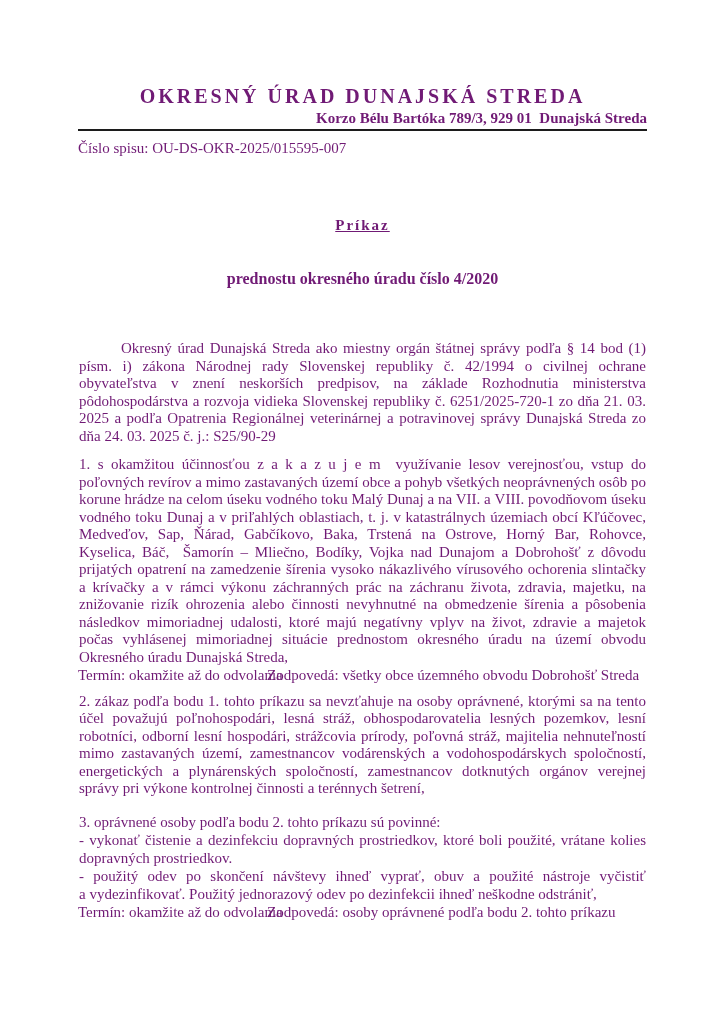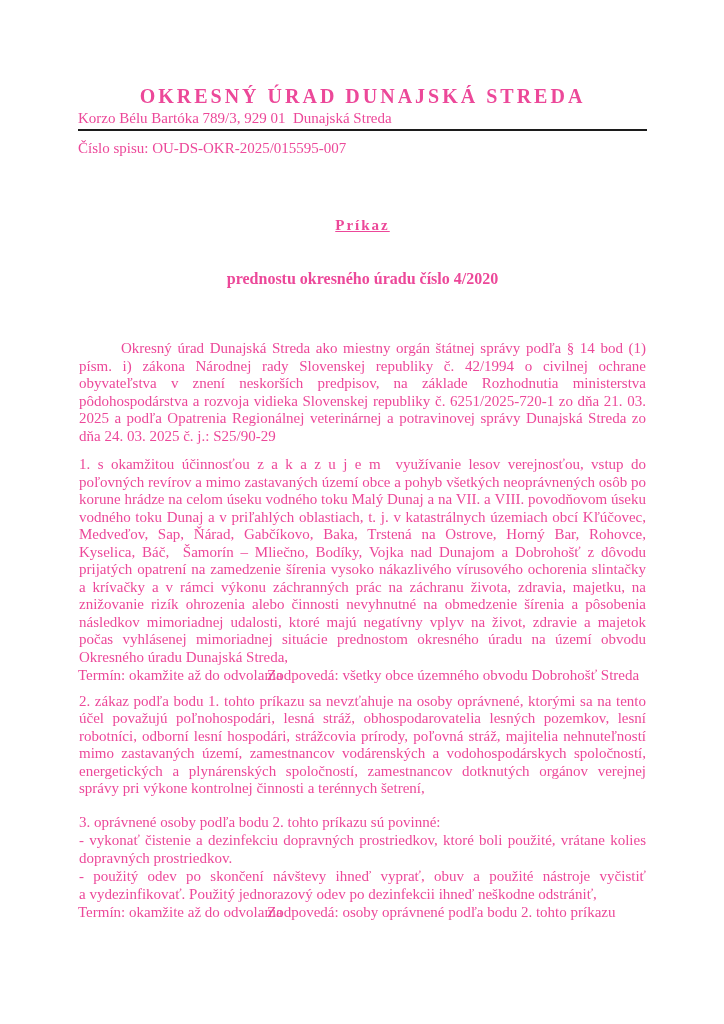--- a/index.html
+++ b/index.html
@@ -1,41 +1,41 @@
 <!DOCTYPE html>
 <html lang="sk"><head>
 <meta charset="utf-8">
 <style>
   html, body { margin: 0; padding: 0; background: #ffffff; }
   .page {
     position: relative;
     width: 724px;
     height: 1024px;
     background: #ffffff;
-    color: #ec4899;
+    color: #701a75;
     font-family: "Liberation Serif", "DejaVu Serif", serif;
     overflow: hidden;
     box-sizing: border-box;
     padding: 0 77px 0 78px;
   }
   
   .org {
     margin-top: 84px;
     text-align: center;
     font-size: 20px;
     font-weight: bold;
     letter-spacing: 3px;
     line-height: 24px;
     white-space: nowrap;
   }
   .addr {
     margin-top: 2px;
-    text-align: left;
+    text-align: right;
     font-size: 15px;
-    font-weight: normal;
+    font-weight: bold;
     line-height: 16px;
     white-space: pre;
   }
   .rule {
     margin-top: 3px;
     border: 0;
     border-top: 2px solid #1c1c1c;
     height: 0;
   }
   .spis {

